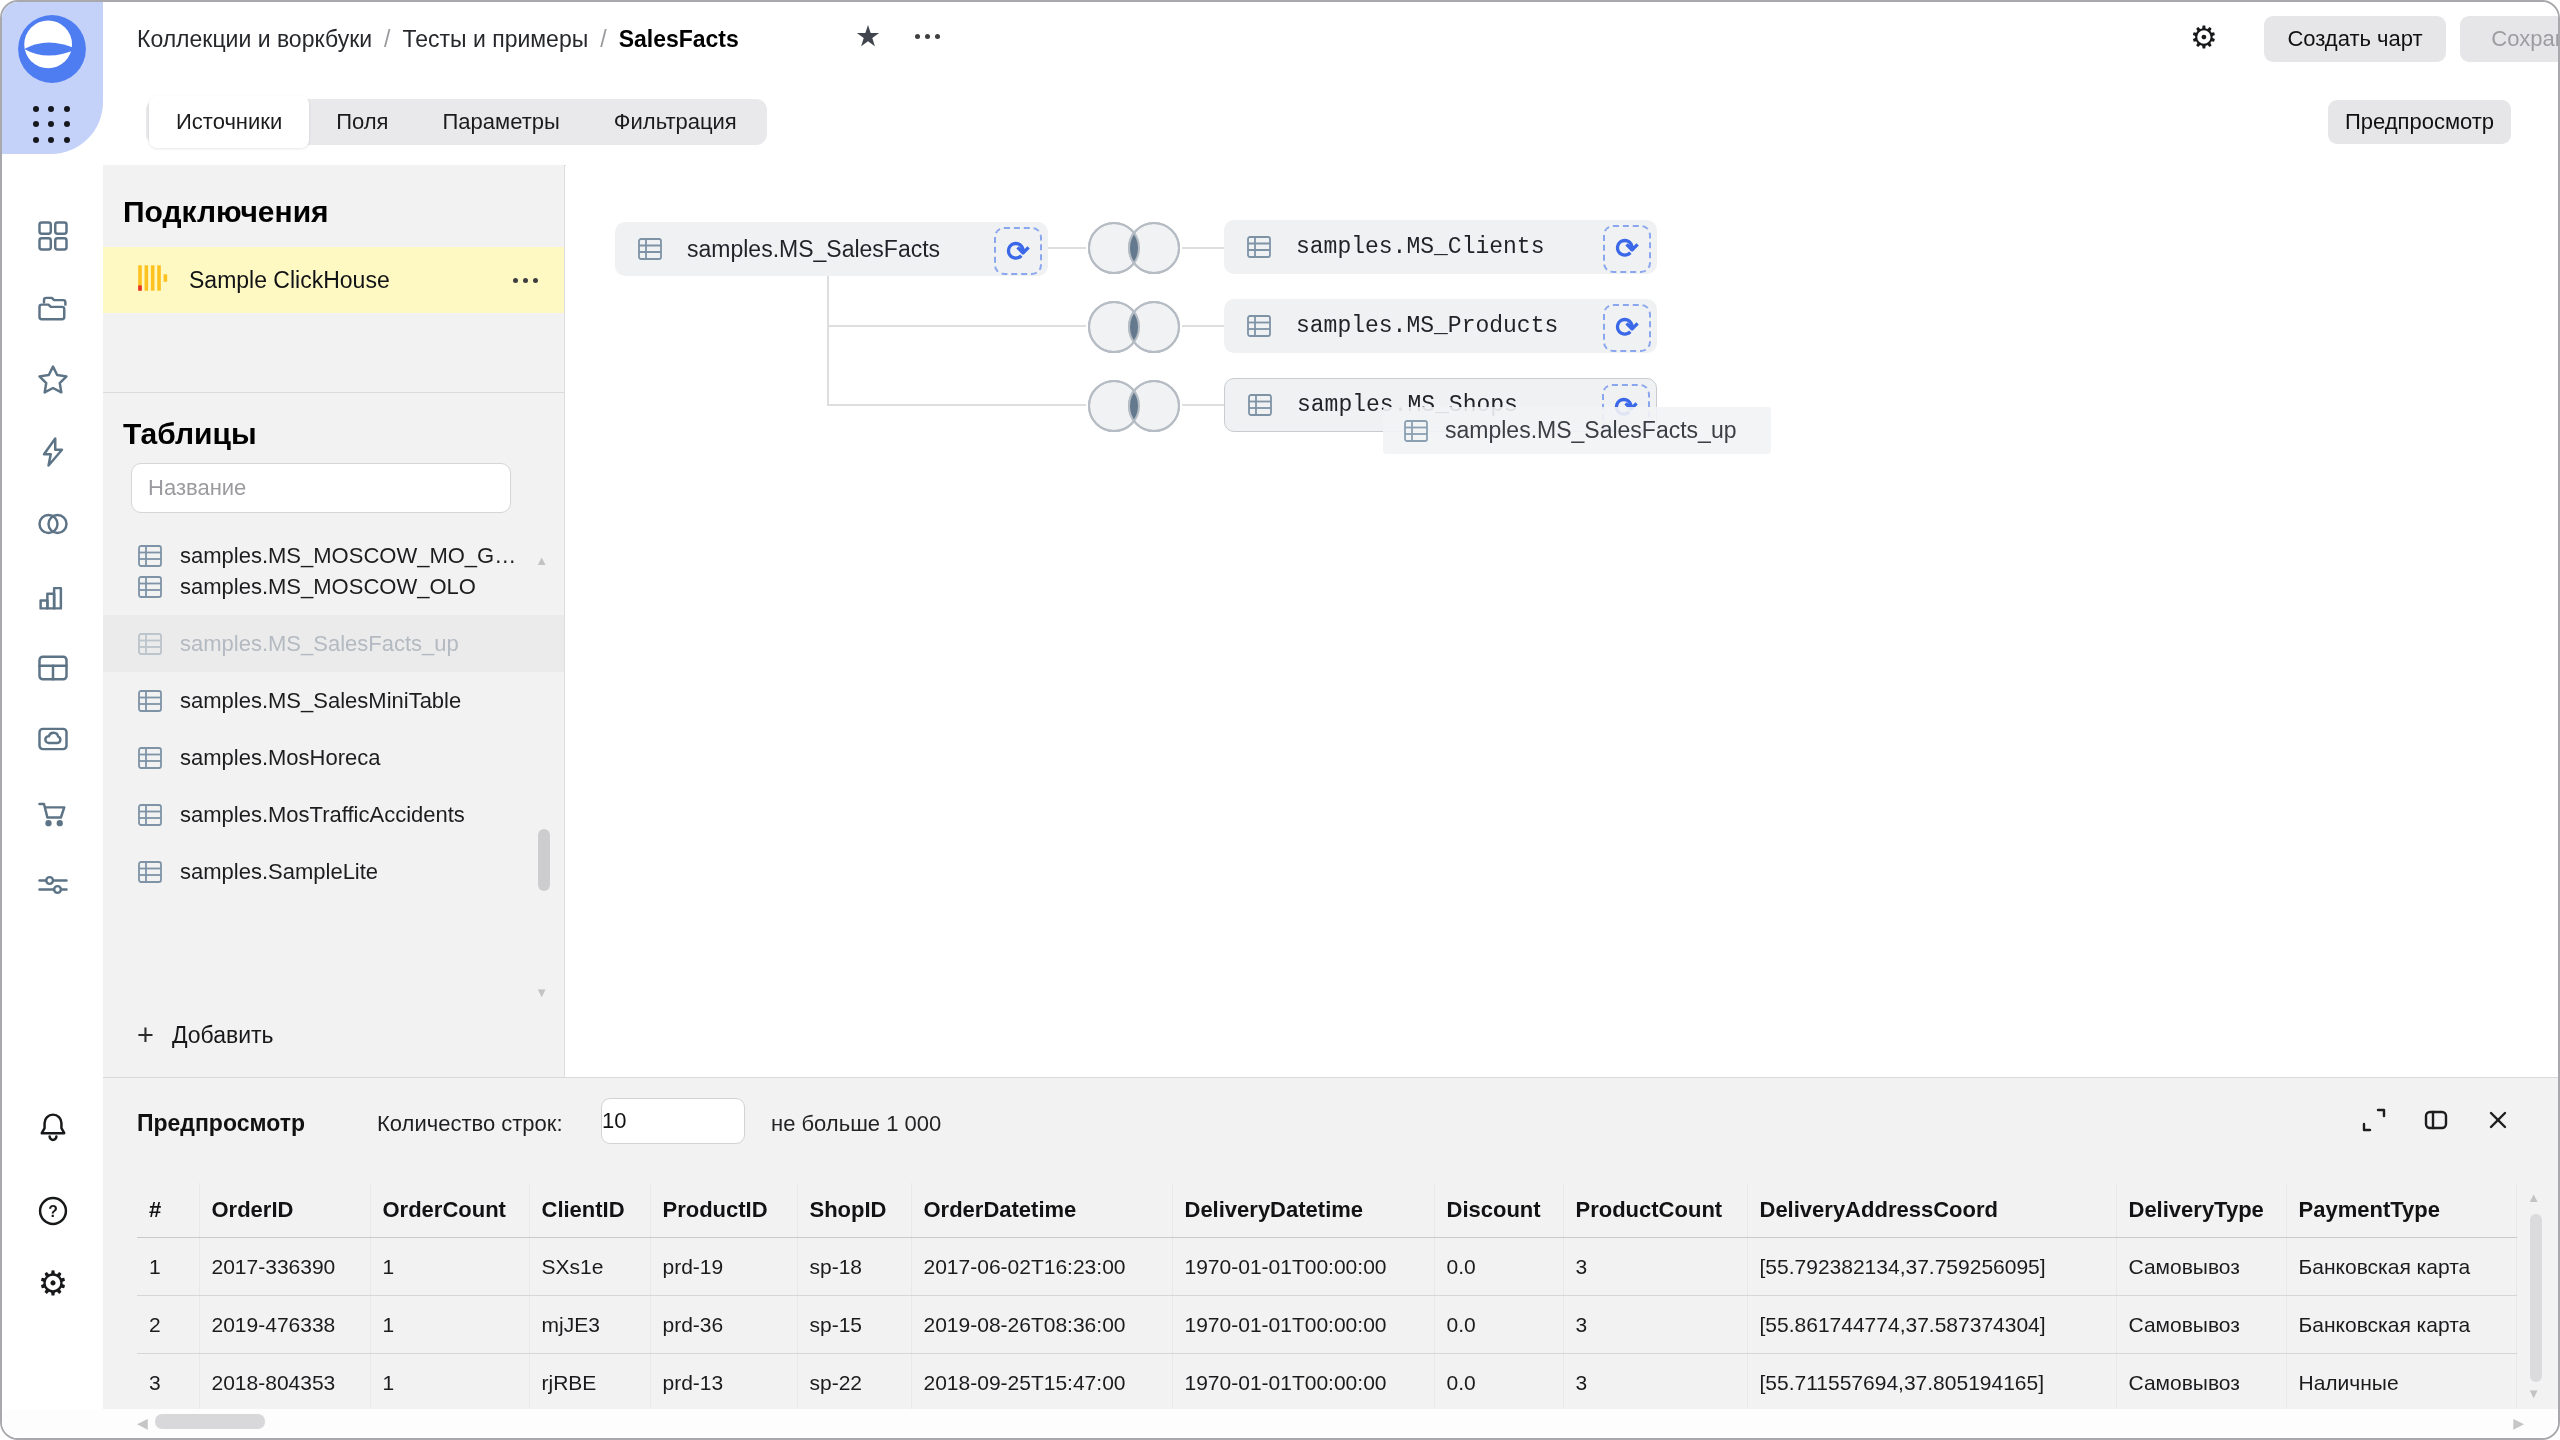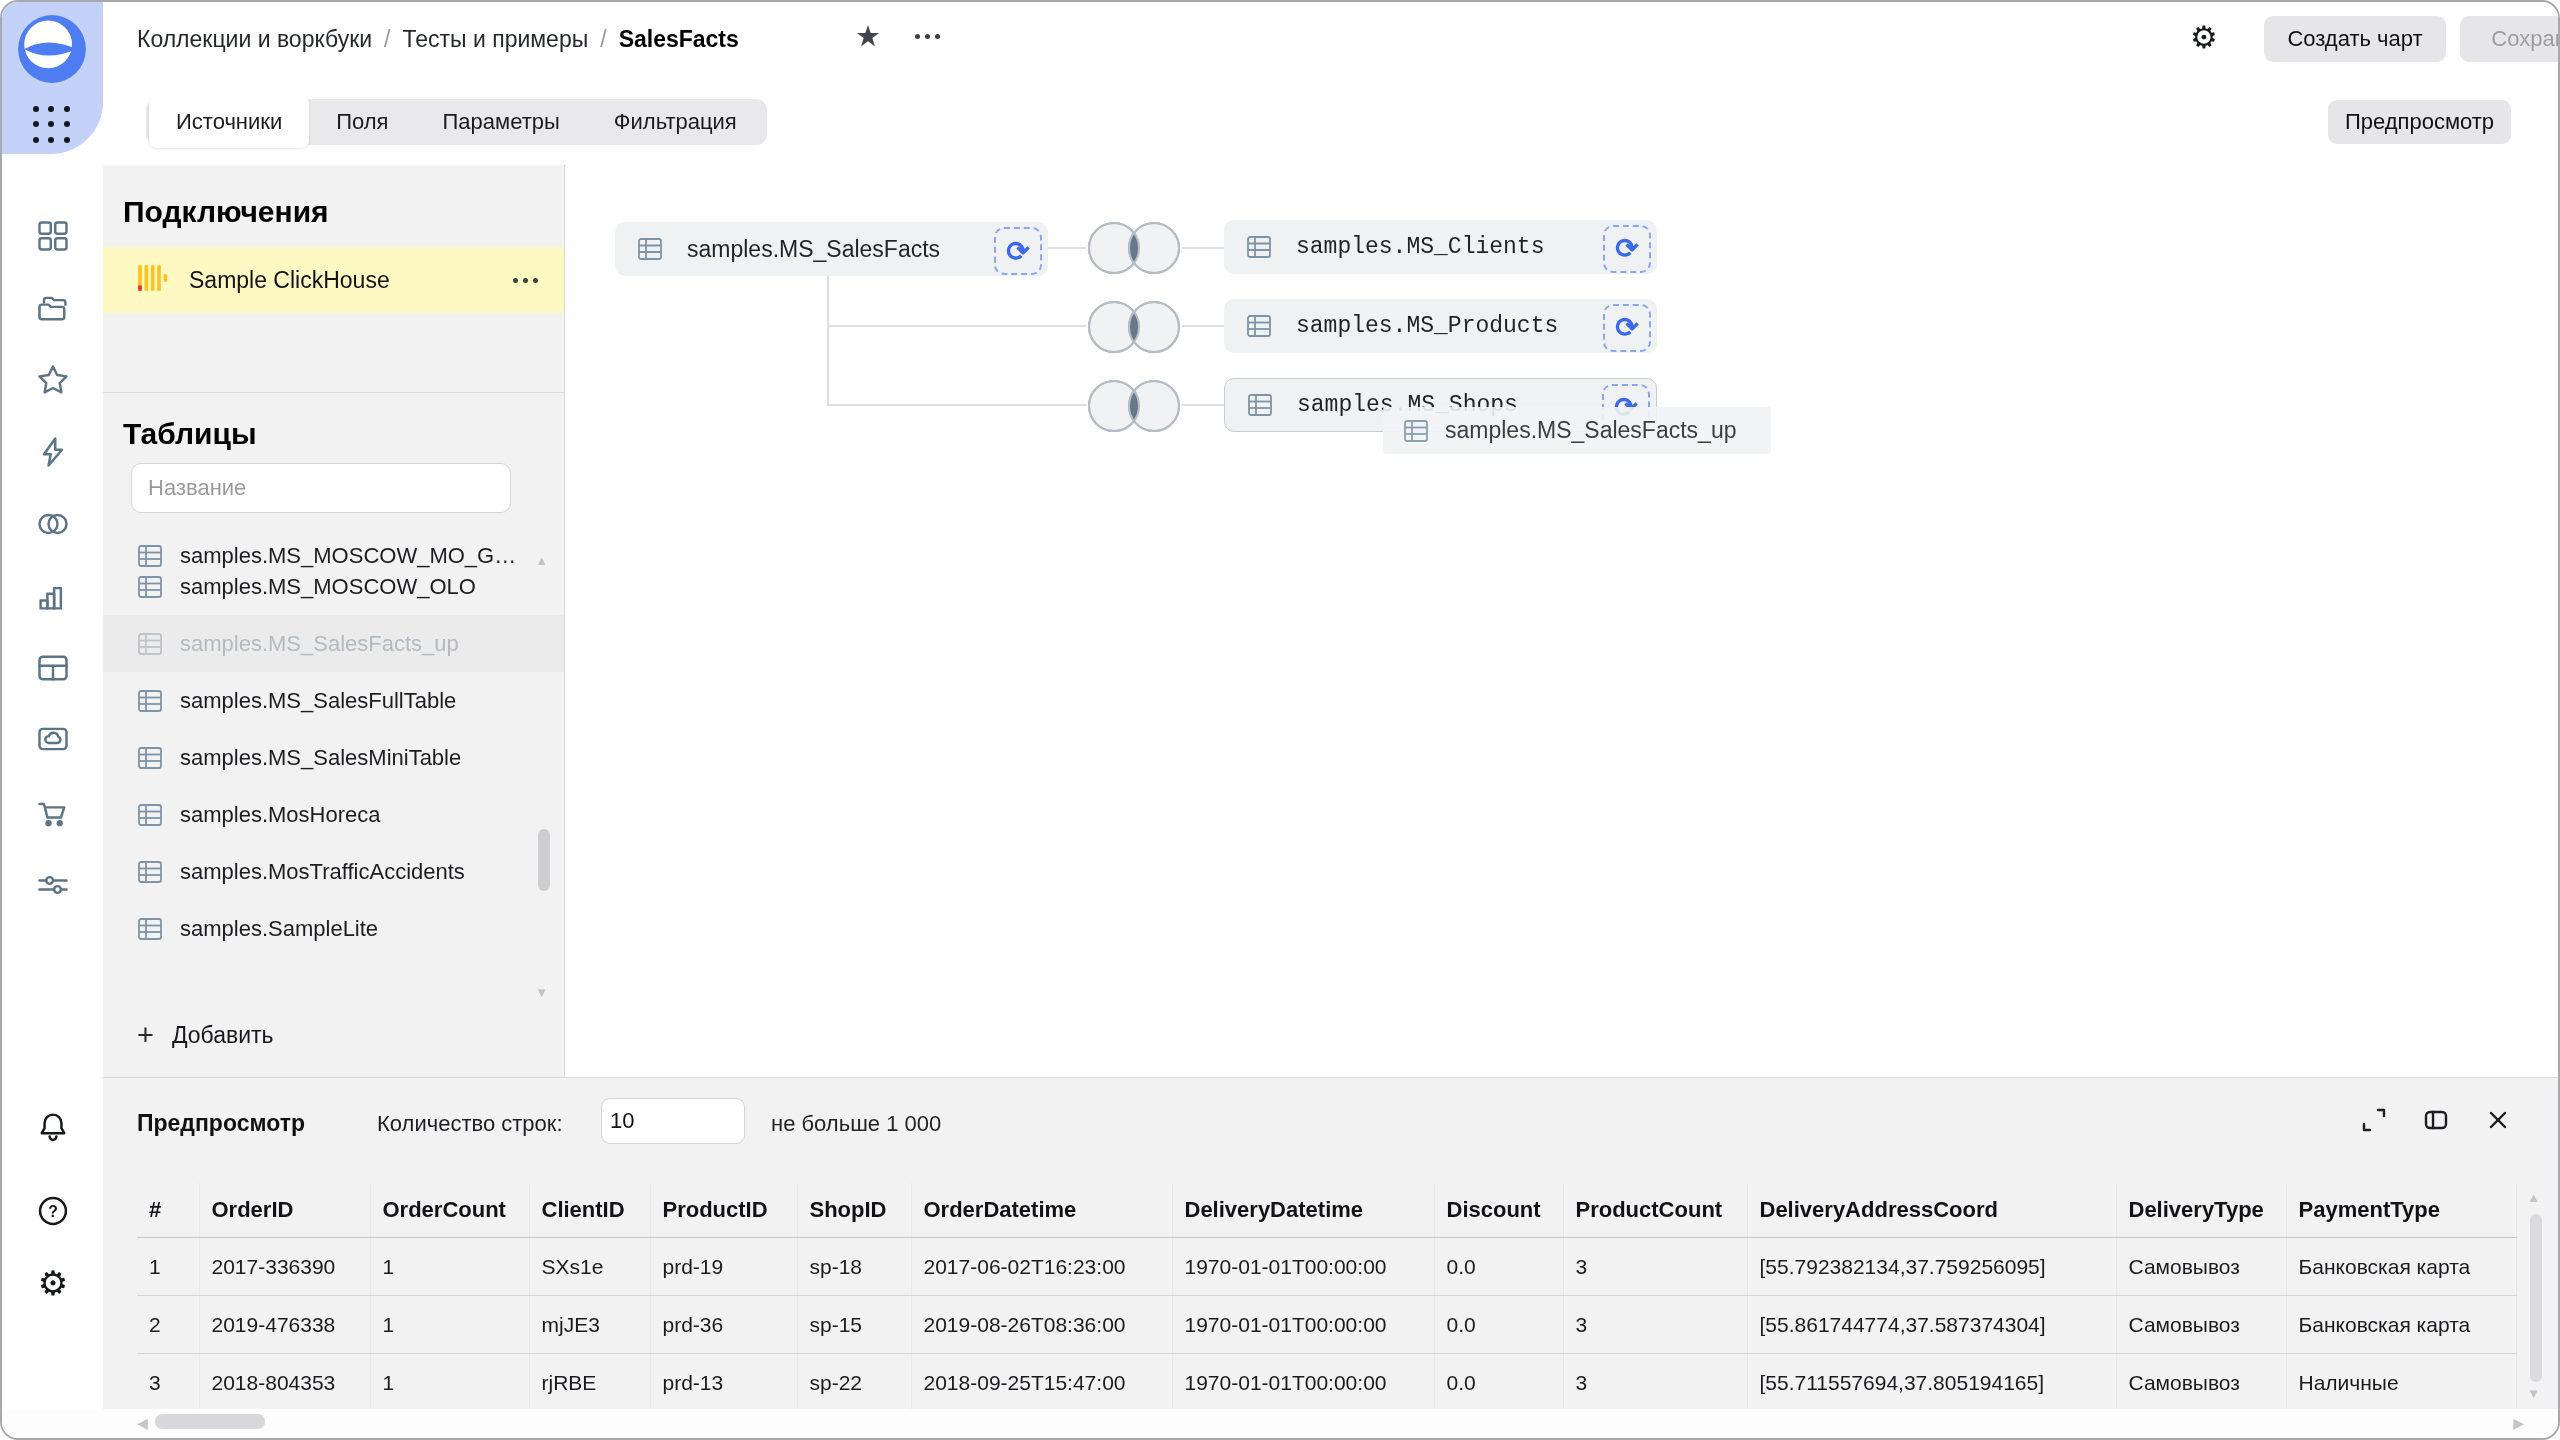--- a/index.html
+++ b/index.html
@@ -79,21 +79,21 @@
   .join-row.idx-2 .src-box{border:1px solid #c8ccd1;}
   .cline{position:absolute;background:#dcdee0;}
   .ghost{position:absolute;left:817px;top:242px;width:388px;height:47px;background:rgba(242,243,245,0.9);display:flex;align-items:center;border-radius:3px;}
   .ghost svg{margin-left:20px;stroke:#8ba0b3;fill:none;stroke-width:1.8;flex:none;}
   .ghost-label{margin-left:16px;font-size:23px;color:#3a3f45;white-space:nowrap;}
 
   
   .preview{position:absolute;left:101px;top:1075px;right:0;height:332px;background:#f2f2f3;border-top:1px solid #d9d9db;box-sizing:border-box;}
   .pv-title{position:absolute;left:34px;top:32px;font-size:23px;font-weight:bold;color:#111;}
   .pv-rows-label{position:absolute;left:274px;top:33px;font-size:22px;color:#1e1e20;}
-  .pv-rows-input{position:absolute;left:498px;top:20px;width:144px;height:46px;border:1px solid #d3d3d5;border-radius:9px;background:#fff;font-size:22px;color:#111;padding:0 8px;box-sizing:border-box;outline:none;font-family:"Liberation Sans",sans-serif;}
+  .pv-rows-input{position:absolute;left:498px;top:20px;width:144px;height:46px;border:1px solid #d3d3d5;border-radius:9px;background:#fff;font-size:22px;color:#111;padding:0 0;box-sizing:border-box;outline:none;font-family:"Liberation Sans",sans-serif;}
   .pv-hint{position:absolute;left:668px;top:33px;font-size:22px;color:#242426;}
   .pv-ic{position:absolute;top:26px;width:32px;height:32px;display:flex;align-items:center;justify-content:center;cursor:pointer;}
   .pv-ic svg{stroke:#1d1d1f;fill:none;stroke-width:2.4;stroke-linecap:round;stroke-linejoin:round;}
   .pv-expand{right:168px;}
   .pv-panel{right:106px;}
   .pv-close{right:44px;}
   .pv-table{position:absolute;left:34px;top:105px;border-collapse:collapse;table-layout:fixed;width:2379px;}
   .pv-table th{height:54px;text-align:left;font-size:22px;font-weight:bold;color:#121214;padding:0 10px 0 12px;border-bottom:1px solid #c9cacc;border-right:1px solid rgba(0,0,0,0.035);white-space:nowrap;overflow:hidden;}
   .pv-table td{height:57px;font-size:21px;color:#1b1b1d;padding:0 10px 0 12px;border-bottom:1px solid #d5d6d8;border-right:1px solid rgba(0,0,0,0.035);white-space:nowrap;overflow:hidden;}
   .pv-sb-up{position:absolute;right:18px;top:112px;font-size:13px;color:#c3c3c5;}
@@ -312,29 +312,20 @@
         <div class="t-item disabled idx-2">
           <svg width="26" height="26" viewBox="0 0 26 26">
             <rect x="2" y="3" width="22" height="20" rx="2"></rect>
             <path d="M2 9.5 h22"></path>
             <path d="M2 16 h22"></path>
             <path d="M9 3 v20"></path>
           </svg>
           <span>samples.MS_SalesFacts_up</span>
         </div>
 
-        <div class="t-item idx-3">
-          <svg width="26" height="26" viewBox="0 0 26 26">
-            <rect x="2" y="3" width="22" height="20" rx="2"></rect>
-            <path d="M2 9.5 h22"></path>
-            <path d="M2 16 h22"></path>
-            <path d="M9 3 v20"></path>
-          </svg>
-          <span>samples.MS_SalesFullTable</span>
-        </div>
 
         <div class="t-item idx-4">
           <svg width="26" height="26" viewBox="0 0 26 26">
             <rect x="2" y="3" width="22" height="20" rx="2"></rect>
             <path d="M2 9.5 h22"></path>
             <path d="M2 16 h22"></path>
             <path d="M9 3 v20"></path>
           </svg>
           <span>samples.MS_SalesMiniTable</span>
         </div>

